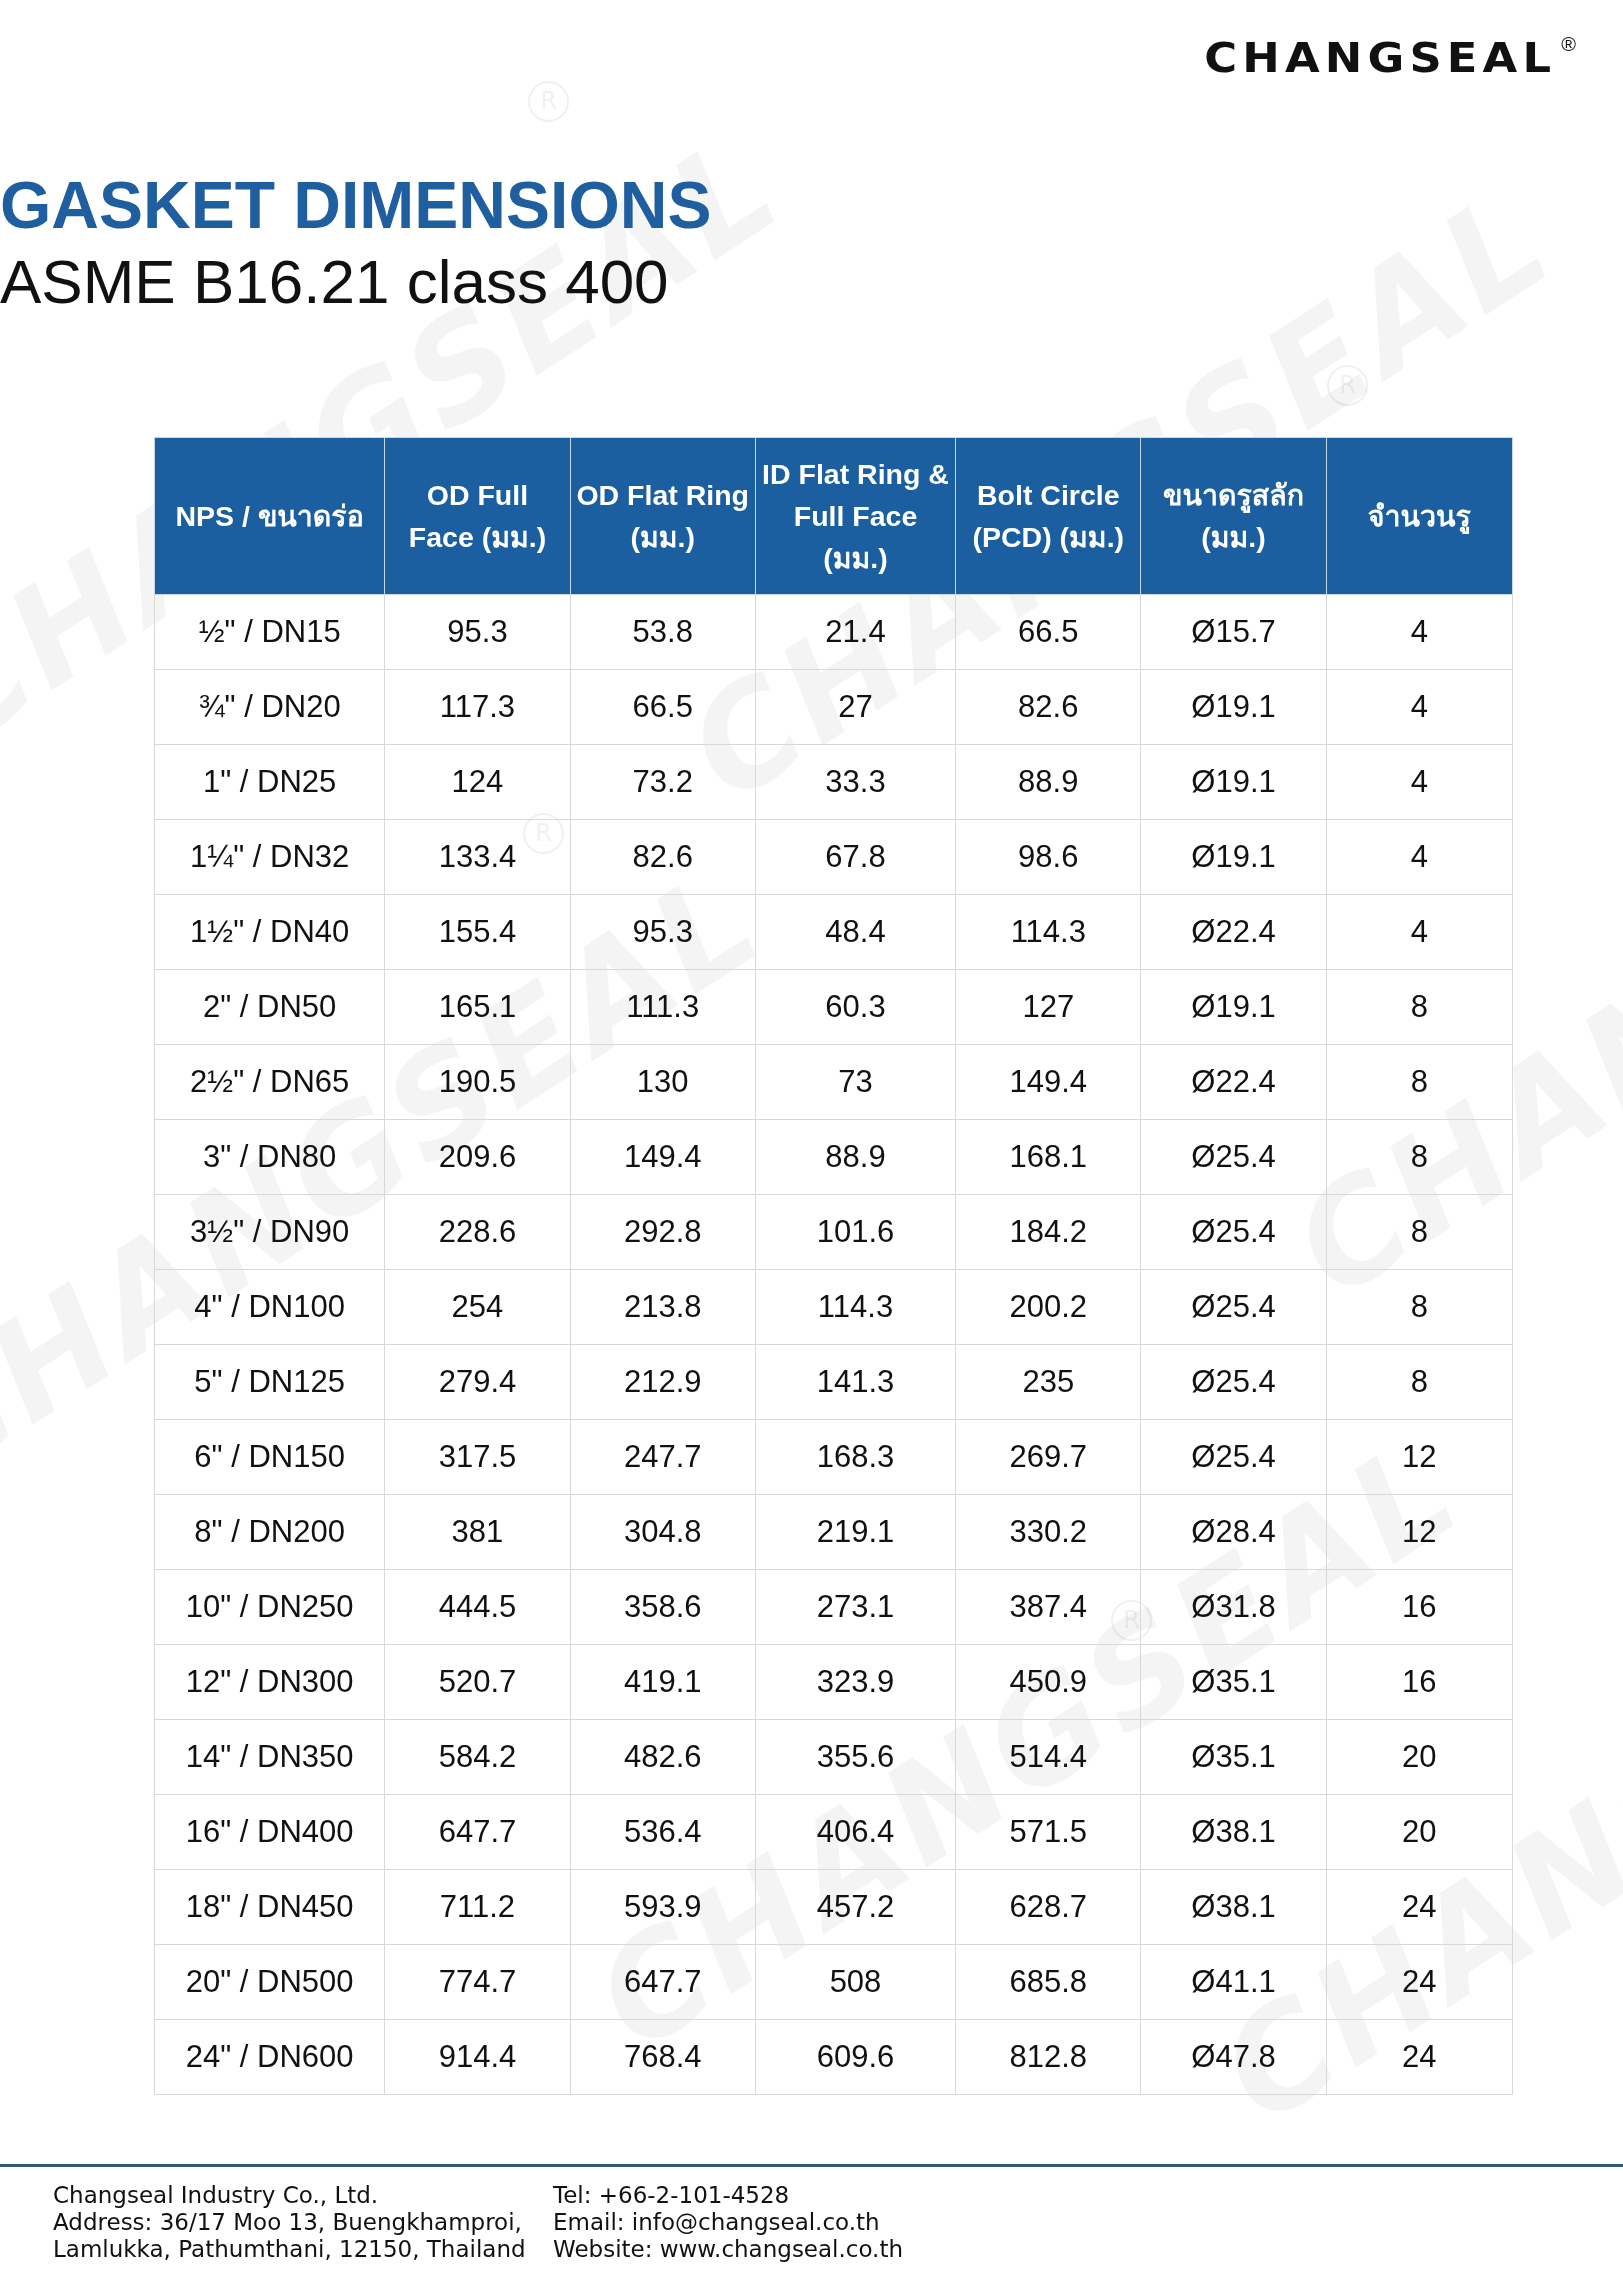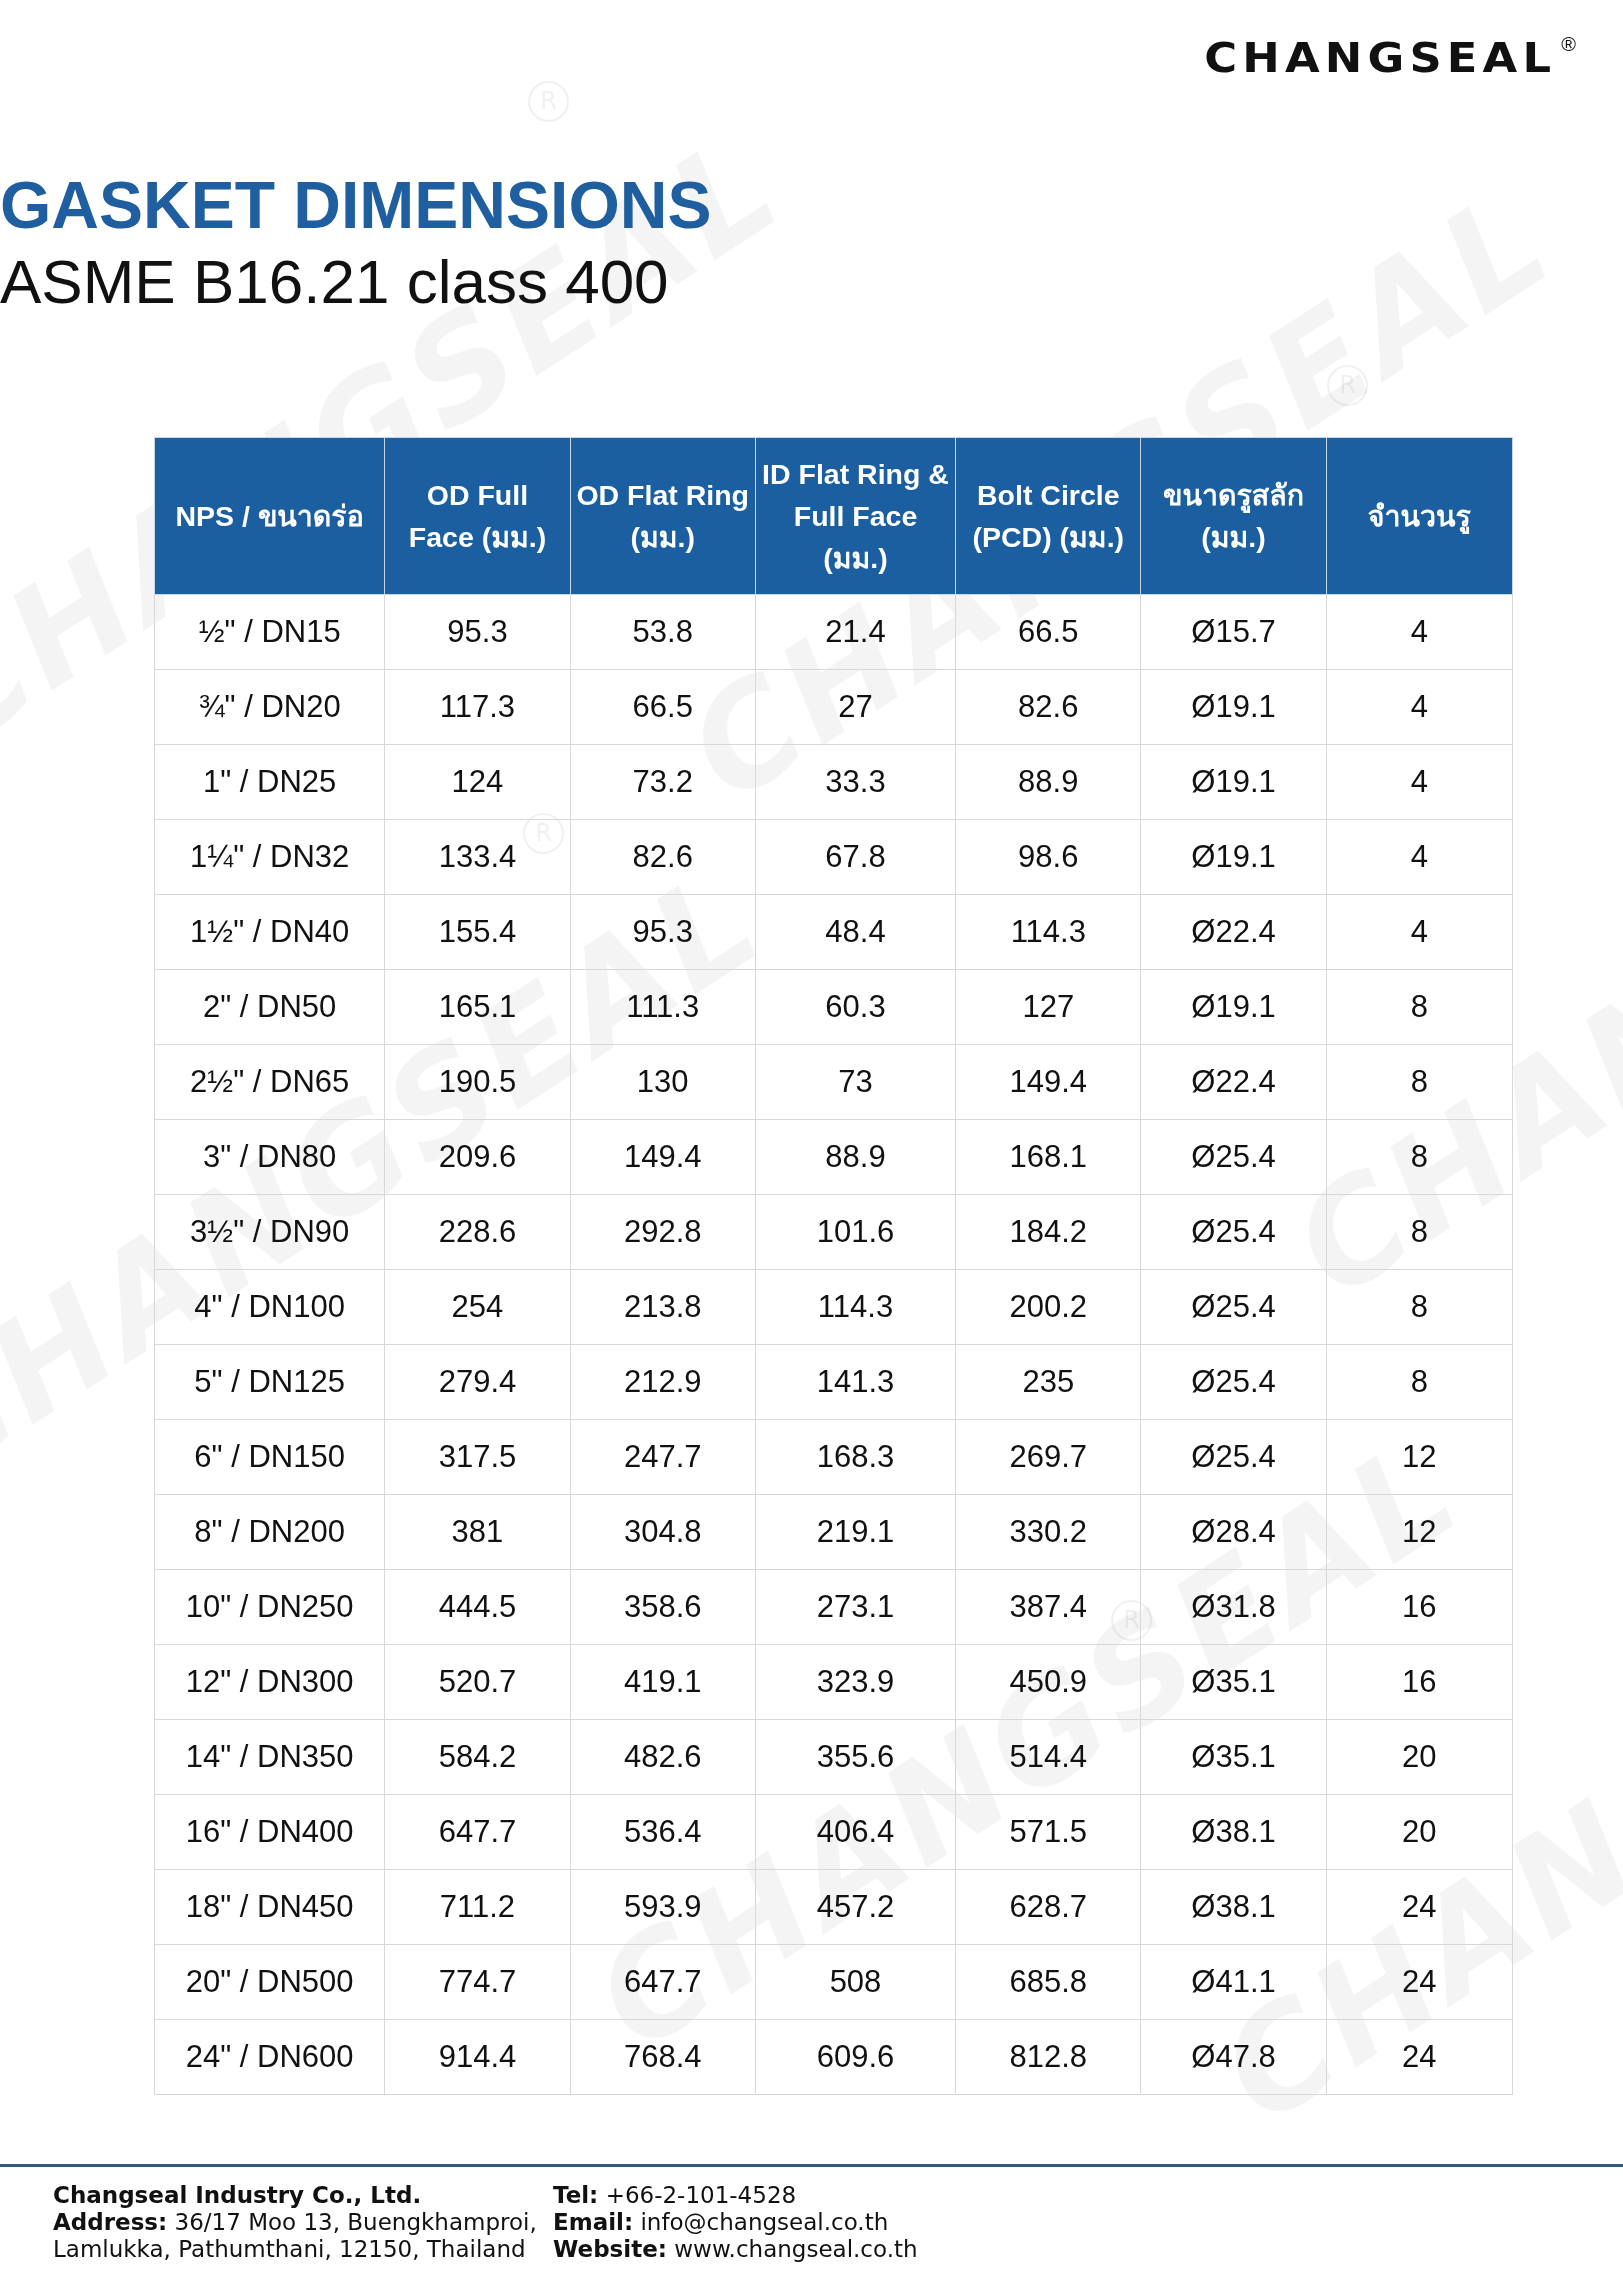--- a/index.html
+++ b/index.html
@@ -46,21 +46,21 @@
     font-size: 28.5px; line-height: 42px; height: 156px; padding: 0 5.5px; border-color: #c9d6e6;
   }
   tbody td {
     height: 72px; font-family: "Liberation Sans", sans-serif; font-size: 31px; color: #111; background: transparent;
   }
 
   .footer-rule { position: absolute; top: 2164px; left: 0; width: 1624px; height: 2.8px; background: #2f5a7a; z-index: 2; }
   .footer { position: absolute; top: 2182px; left: 53px; z-index: 2; display: flex; gap: 27.5px;
     font-family: "DejaVu Sans", sans-serif; font-size: 23px; line-height: 27px; color: #111; }
   .footer .col { white-space: nowrap; }
-  .footer b { font-weight: bold; }
+  .footer b { font-weight: normal; }
   .footer .col2 { margin-left: 0; position: absolute; left: 500px; top: 0; }
 </style>
 </head>
 <body>
 
 <div class="watermark-layer">
   <div class="wm" style="left:-110px; top:643px;">CHANGSEAL</div>
   <div class="wm" style="left:661px; top:698px;">CHANGSEAL</div>
   <div class="wm" style="left:-129px; top:1377px;">CHANGSEAL</div>
   <div class="wm" style="left:569px; top:1947px;">CHANGSEAL</div>

